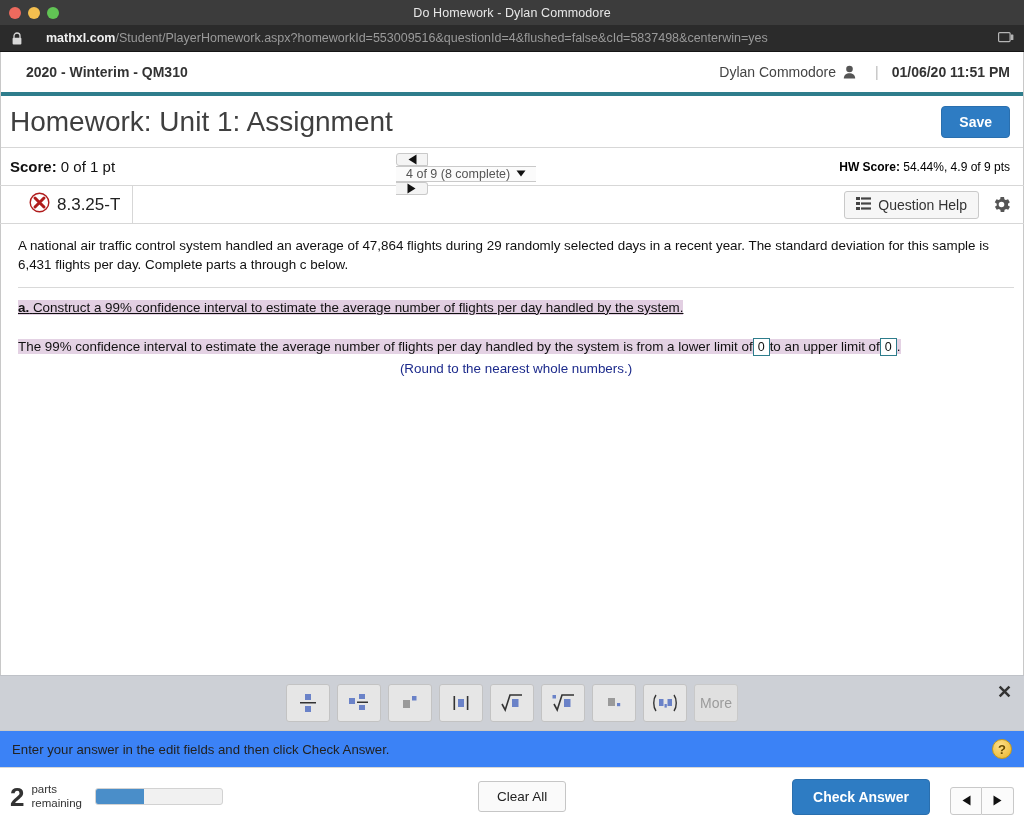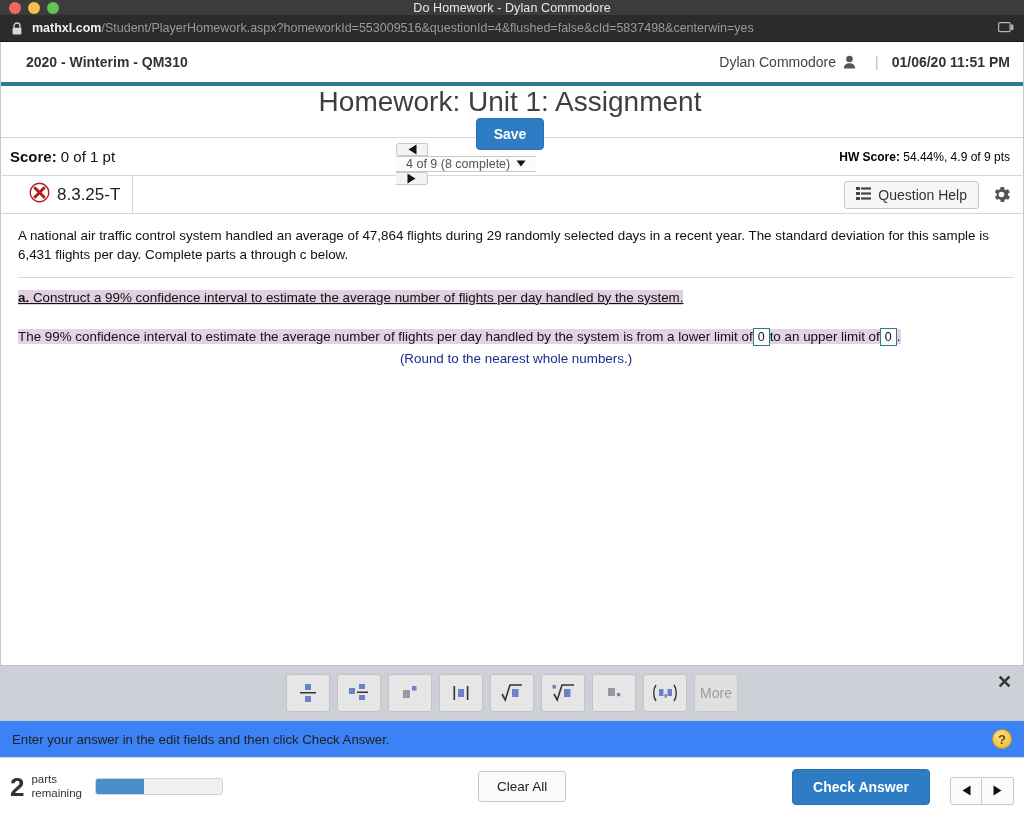--- a/index.html
+++ b/index.html
@@ -6,61 +6,61 @@
   html, body {
     width: 1024px; height: 825px;
     font-family: "Liberation Sans", sans-serif;
     background: #1e1e1e;
     overflow: hidden;
   }
   .screen { position: relative; width: 1024px; height: 825px; background:#fff; }
 
   
   .titlebar {
-    height: 15px; background: #3c3c3c; display: flex; align-items: center;
+    height: 25px; background: #3c3c3c; display: flex; align-items: center;
     position: relative;
   }
   .lights { display: flex; gap: 7px; padding-left: 9px; }
   .light { width: 12px; height: 12px; border-radius: 50%; }
   .light.red { background: #ed6a5e; }
   .light.yellow { background: #f4bf4f; }
   .light.green { background: #61c454; }
   .window-title {
     position: absolute; left: 0; right: 0; text-align: center;
     color: #e8e8e8; font-size: 12.5px; letter-spacing: .1px;
   }
 
   
   .urlbar {
     height: 27px; background: #2b2b2b; display: flex; align-items: center;
     padding: 0 10px; border-bottom: 1px solid #151515;
   }
   .lock { width: 14px; margin-right: 8px; display:flex; justify-content:center; }
   .url-text { font-size: 12.5px; color: #9a9a9a; white-space: nowrap; flex: 1; }
-  .url-text .domain { color: #f0f0f0; font-weight: bold; }
+  .url-text .domain { color: #f0f0f0; font-weight: bold; margin-left: 14px; }
   .cast-icon { width: 18px; display:flex; justify-content:flex-end; }
 
   
   .page { position: relative; background: #fff; height: 773px; }
 
   .course-bar {
     height: 44px; display: flex; align-items: center; justify-content: space-between;
     padding: 0 14px 0 26px; border-bottom: 4px solid #2e7d8c; background:#fff;
   }
   .course-name { font-size: 14px; font-weight: bold; color: #333; }
   .course-right { display: flex; align-items: center; font-size: 14px; color: #333; }
   .course-right .user { color: #444; }
   .person-icon { margin: 0 6px 0 7px; display:inline-flex; }
   .divider-pipe { color: #bbb; margin: 0 13px; }
   .datetime { font-weight: bold; color: #333; }
 
   
   .title-row {
     height: 52px; display: flex; align-items: center; justify-content: space-between;
-    padding: 0 14px 0 10px; border-bottom: 1px solid #d7d7d7; flex-direction: column;
+    padding: 0 14px 0 10px; border-bottom: 1px solid #d7d7d7;
   }
   .hw-title { font-size: 28px; color: #3f3f3f; font-weight: normal; }
   .save-btn {
     background: #2e7cc3; color:#fff; border: 1px solid #2a6fae; border-radius: 4px;
     font-size: 14px; padding: 7px 17px; font-weight: bold; cursor: pointer;
   }
 
   
   .score-row {
     height: 38px; display: flex; align-items: center; border-bottom: 1px solid #d7d7d7;

